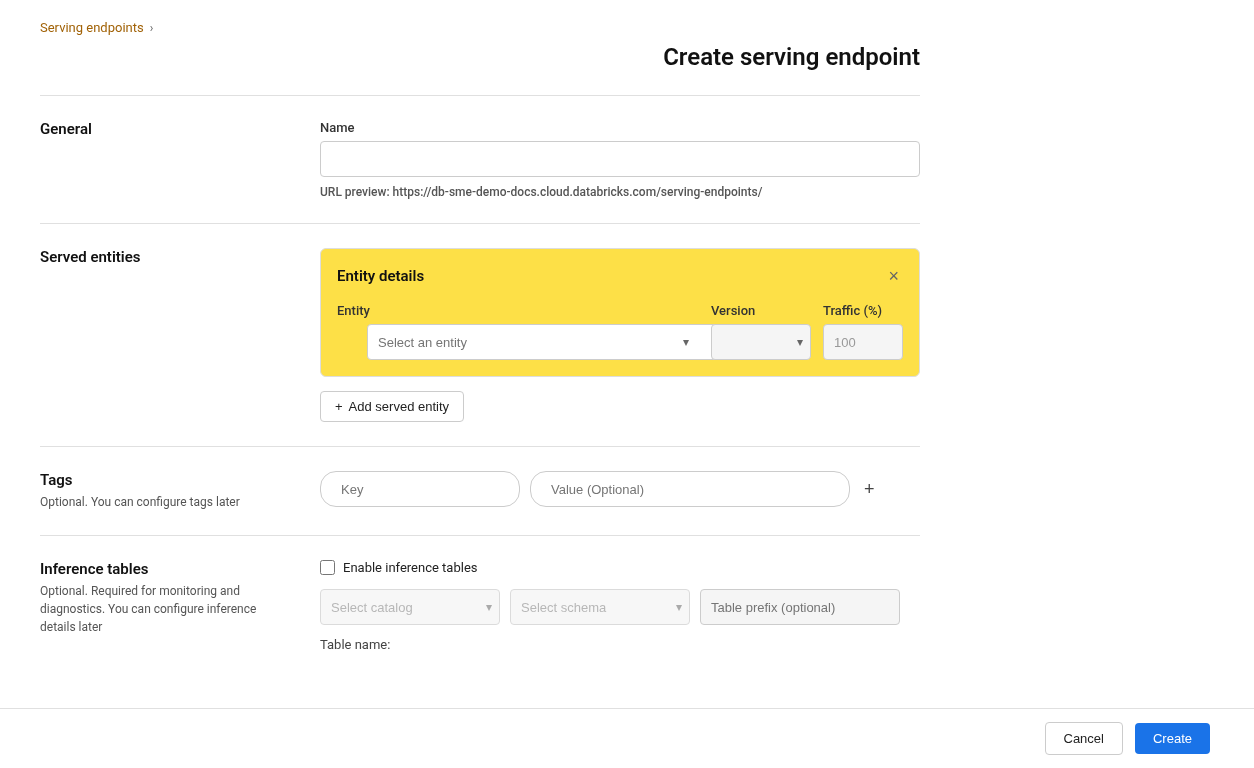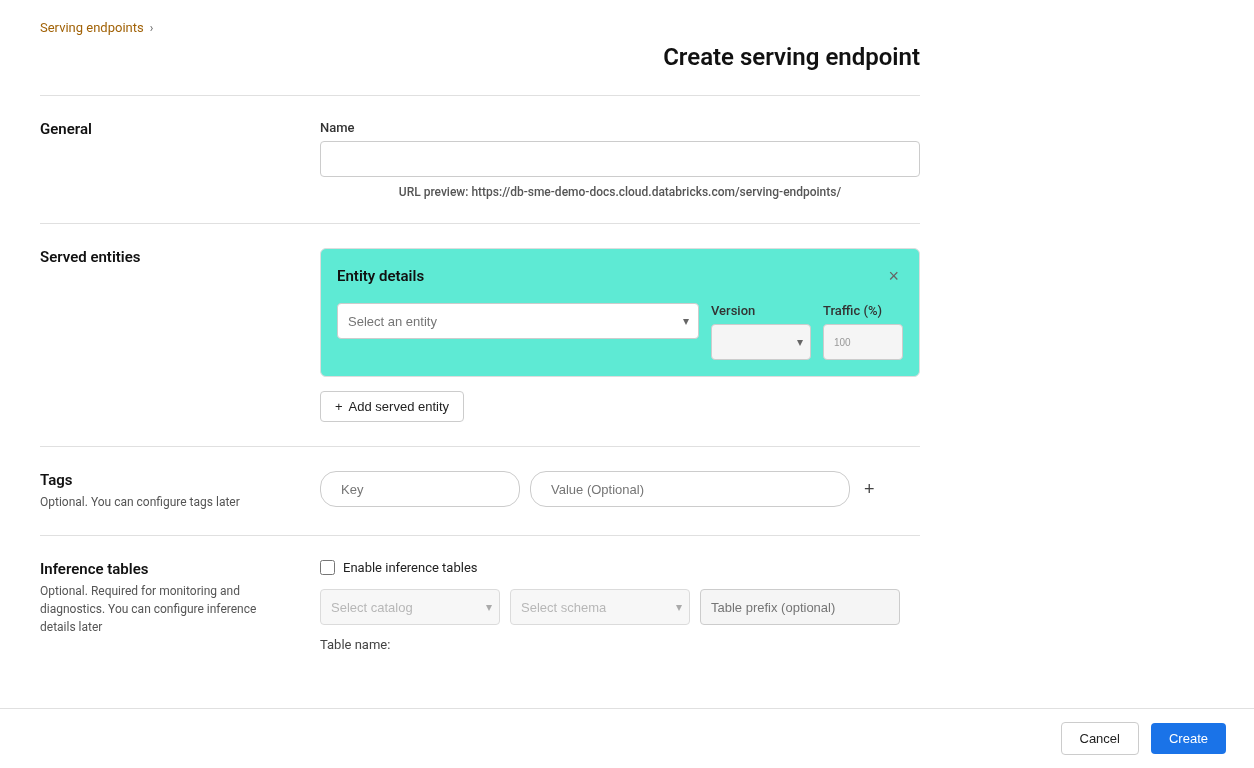--- a/index.html
+++ b/index.html
@@ -88,33 +88,32 @@
       padding: 0 10px;
       font-size: 13px;
       outline: none;
       color: #111;
     }
 
     .url-preview {
       font-size: 12px;
       color: #555;
       margin-top: 8px;
-      text-align: center;
     }
 
     .url-preview span {
       font-weight: 500;
     }
 
     
     .entity-card {
       border: 1px solid #ddd;
       border-radius: 6px;
       padding: 16px;
-      background: #5eead4;
+      background: #fde047;
       max-width: 600px;
     }
 
     .entity-card-header {
       display: flex;
       justify-content: space-between;
       align-items: center;
       margin-bottom: 16px;
     }
 
@@ -209,21 +208,21 @@
       pointer-events: none;
       font-size: 12px;
     }
 
     .traffic-input {
       width: 100%;
       height: 36px;
       border: 1px solid #ccc;
       border-radius: 4px;
       padding: 0 10px;
-      font-size: 10px;
+      font-size: 13px;
       color: #999;
       background: #f5f5f5;
       text-align: left;
       outline: none;
     }
 
     .add-entity-btn {
       display: flex;
       align-items: center;
       gap: 6px;
@@ -355,21 +354,21 @@
       position: fixed;
       bottom: 0;
       left: 0;
       right: 0;
       height: 60px;
       background: #fff;
       border-top: 1px solid #e0e0e0;
       display: flex;
       align-items: center;
       justify-content: flex-end;
-      padding: 0 28px;
+      padding: 0 44px;
       gap: 12px;
     }
 
     .cancel-btn {
       padding: 8px 18px;
       border: 1px solid #ccc;
       border-radius: 4px;
       background: #fff;
       cursor: pointer;
       font-size: 13px;
@@ -422,22 +421,23 @@
 
       <div class="entity-card">
         <div class="entity-card-header">
           <div class="entity-card-title">Entity details</div>
           <button class="close-btn">×</button>
         </div>
 
         <div class="entity-fields">
 
           <div class="entity-field-entity">
+            <div class="field-label">Entity</div>
             <div class="entity-select-wrapper">
-              <input class="text-input entity-select" type="text" style="color: rgb(153, 153, 153);" placeholder="Select an entity">
+              <input class="text-input entity-select" type="text" style="color: rgb(153, 153, 153); margin-left: 30px;" placeholder="Select an entity">
             </div>
           </div>
 
           <div class="entity-field-version">
             <div class="field-label">Version</div>
             <div class="version-select-wrapper">
               <select class="version-select">
                 <option value=""></option>
               </select>
             </div>

